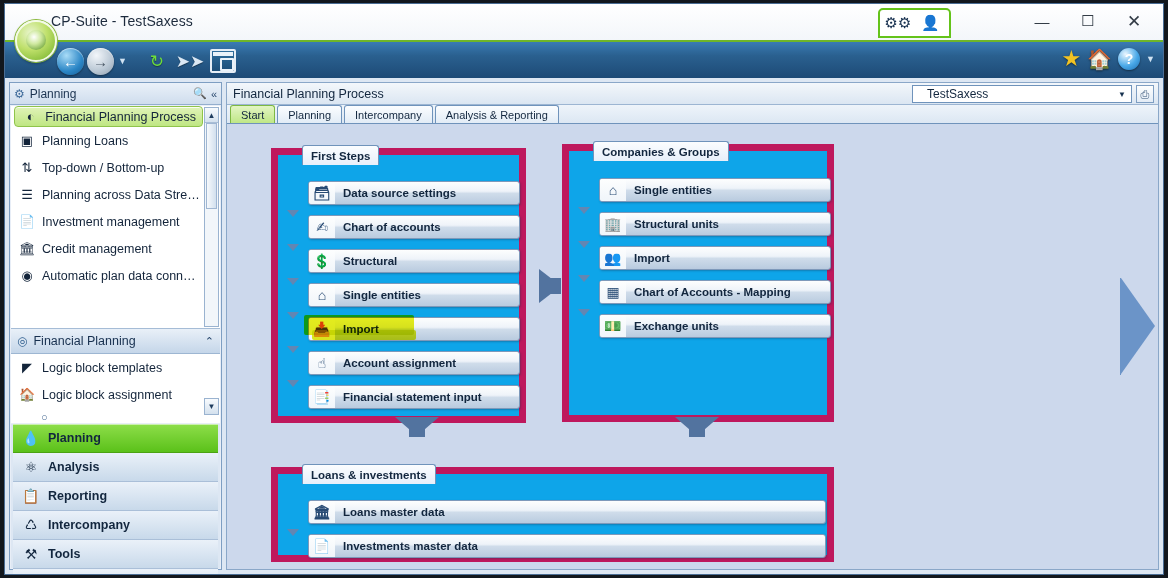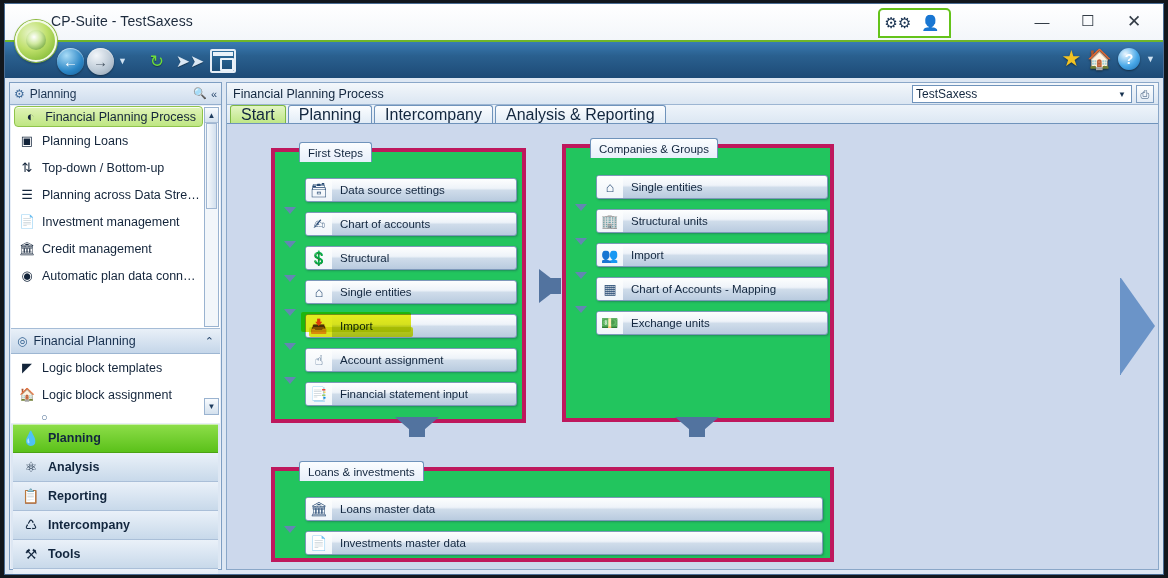--- a/index.html
+++ b/index.html
@@ -180,54 +180,54 @@
   .c-head{
     position:absolute;left:0;top:0;right:0;height:22px;
     background:linear-gradient(#f3f7fb,#dbe6f2);
     border-bottom:1px solid #9cb5d2;
     display:flex;align-items:center;box-sizing:border-box;
   }
   .c-title{padding-left:6px;font-size:12.5px;color:#12263e;}
   .c-combo{
     position:absolute;right:26px;top:2px;width:220px;height:18px;
     background:#fff;border:1px solid #6f93bb;box-sizing:border-box;
-    display:flex;align-items:center;padding:0 2px 0 3px;font-size:12px;color:#12263e;margin-left:17px;
+    display:flex;align-items:center;padding:0 2px 0 14px;font-size:12px;color:#12263e;margin-left:17px;
   }
   .c-combo .cv{flex:1;}
   .c-combo .ar{font-size:8px;color:#16314f;padding:0 3px;}
   .c-paste{
     position:absolute;right:4px;top:2px;width:18px;height:18px;
     border:1px solid #7e9ec2;background:linear-gradient(#fdfefe,#e3ecf6);
     display:flex;align-items:center;justify-content:center;font-size:11px;color:#2c4b70;
     box-sizing:border-box;
   }
 
   .tabstrip{
     position:absolute;left:0;top:22px;right:0;height:19px;
     border-bottom:1px solid #6f93bb;
     background:linear-gradient(#eef4fa,#dce7f3);
     display:flex;align-items:flex-end;padding-left:3px;box-sizing:border-box;
   }
   .tab{
     height:18px;padding:0 10px;margin-right:2px;
     border:1px solid #6f93bb;border-bottom:none;border-radius:3px 3px 0 0;
     background:linear-gradient(#fbfdff,#e2ecf6);
-    display:flex;align-items:center;font-size:16px;color:#12263e;box-sizing:border-box;
+    display:flex;align-items:center;font-size:11px;color:#12263e;box-sizing:border-box;
   }
   .tab.active{
     background:linear-gradient(#e3f5c4,#bfe786);
     border-color:#7eb843;
   }
 
   .canvas{position:absolute;left:0;top:41px;right:0;bottom:0;background:#ccd8ec;overflow:hidden;}
 
   
   .panel{
-    position:absolute;background:#22c55e;
-    border:4px solid #be185d;box-sizing:border-box;
+    position:absolute;background:#0ea5e9;
+    border:7px solid #be185d;box-sizing:border-box;font-weight:bold;
   }
   .panel-cap{
     position:absolute;top:-10px;height:20px;padding:0 8px;
     background:linear-gradient(#fbfdff,#e7effa);
     border:1px solid #6f93bb;border-radius:3px 3px 0 0;border-bottom:none;
     display:flex;align-items:center;font-size:11.5px;color:#12263e;white-space:nowrap;
     box-sizing:border-box;
   }
   .pbtn{
     position:absolute;height:24px;

